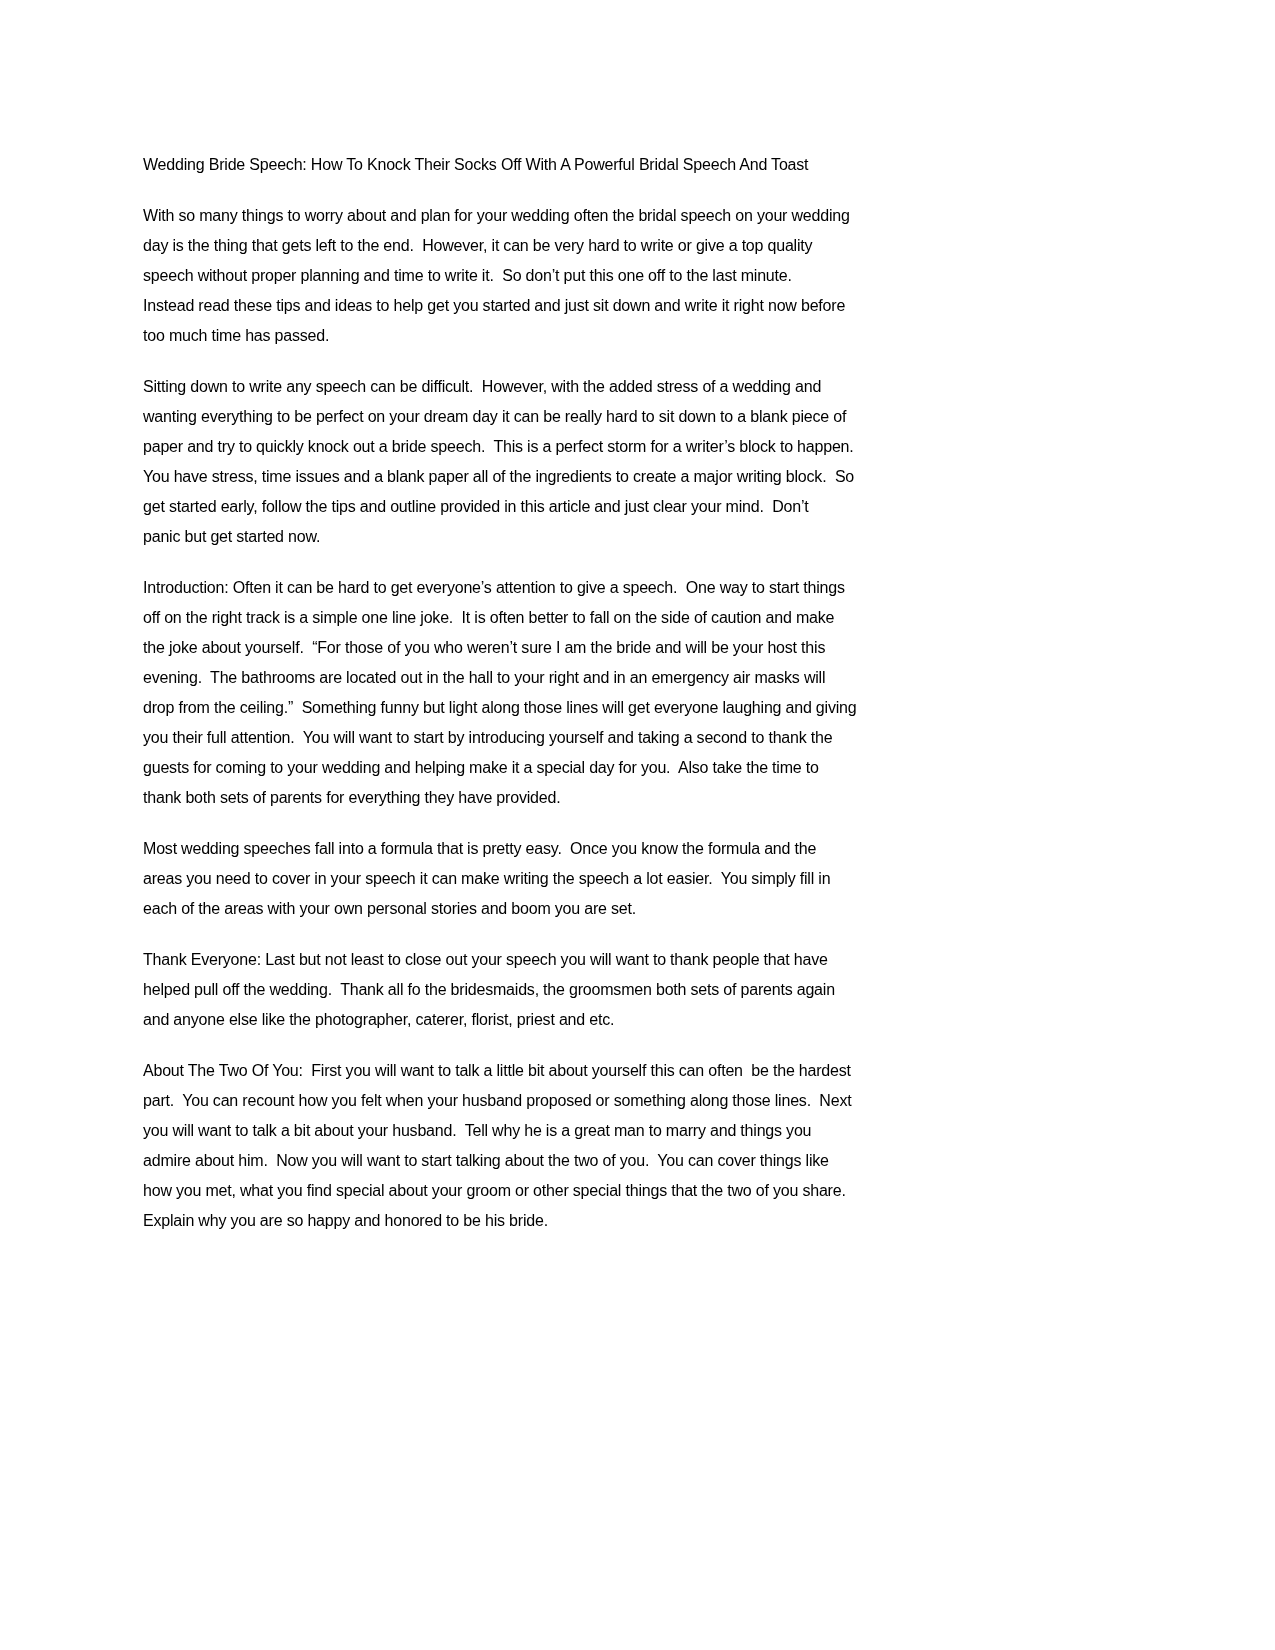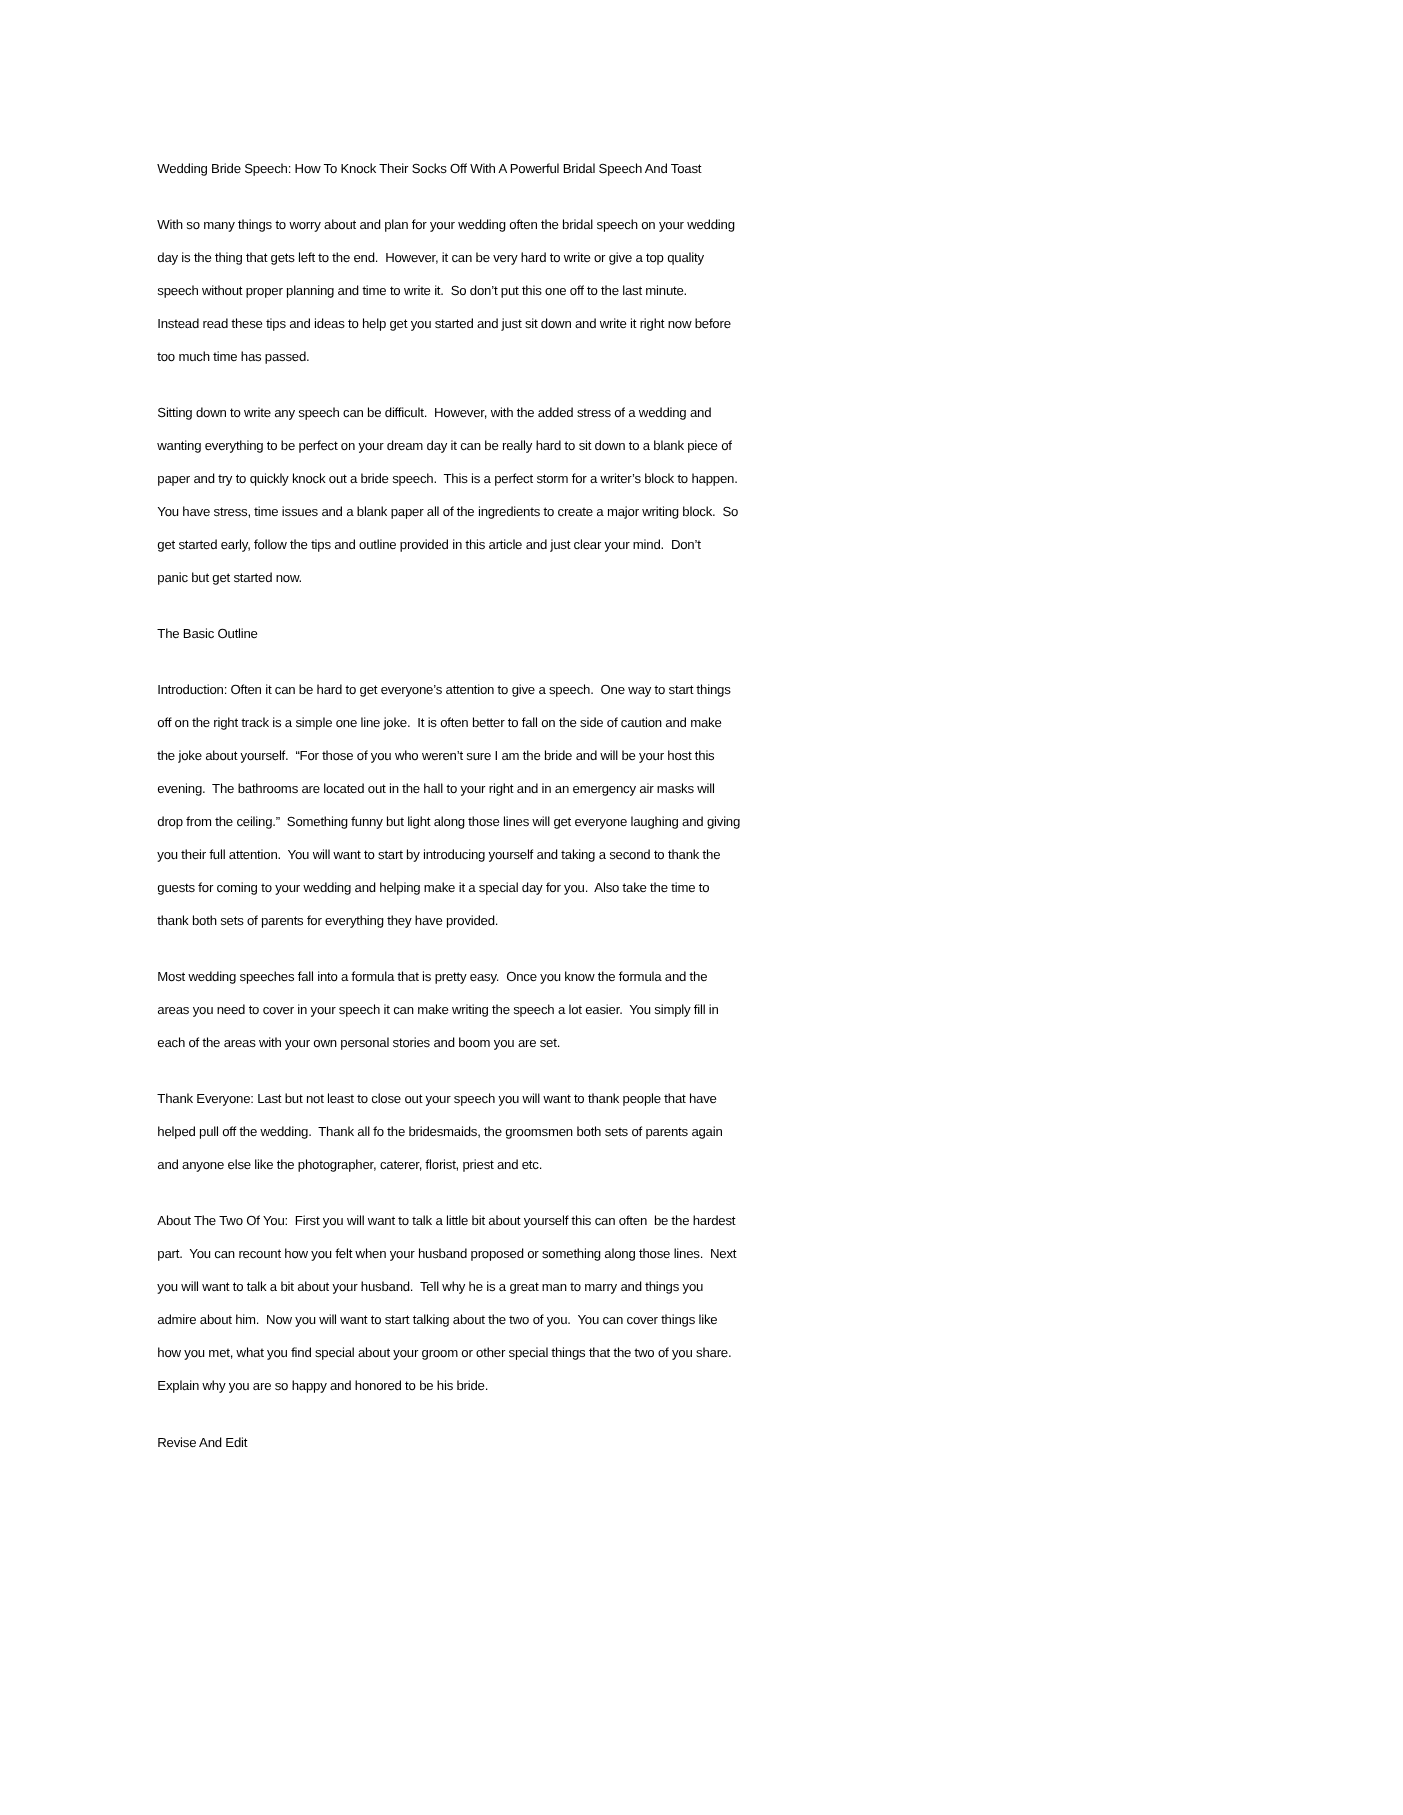--- a/index.html
+++ b/index.html
@@ -15,59 +15,57 @@
     color: #000000;
     overflow: hidden;
   }
   .page {
     position: absolute;
     left: 143px;
     top: 138px;
     width: 1090px;
   }
   .para {
-    font-size: 12px;
+    font-size: 16px;
     line-height: 30px;
     letter-spacing: -0.2px;
-    margin: 0 0 21px 0;
+    margin: 12px 0 21px 0;
     white-space: pre-wrap;
     color: #000000;
   }
 </style>
 </head>
 <body>
 
 <div class="page">
   <p class="para">Wedding Bride Speech: How To Knock Their Socks Off With A Powerful Bridal Speech And Toast</p>
   <p class="para">With so many things to worry about and plan for your wedding often the bridal speech on your wedding
 day is the thing that gets left to the end.  However, it can be very hard to write or give a top quality
 speech without proper planning and time to write it.  So don’t put this one off to the last minute.
 Instead read these tips and ideas to help get you started and just sit down and write it right now before
 too much time has passed.</p>
   <p class="para">Sitting down to write any speech can be difficult.  However, with the added stress of a wedding and
 wanting everything to be perfect on your dream day it can be really hard to sit down to a blank piece of
 paper and try to quickly knock out a bride speech.  This is a perfect storm for a writer’s block to happen.
 You have stress, time issues and a blank paper all of the ingredients to create a major writing block.  So
 get started early, follow the tips and outline provided in this article and just clear your mind.  Don’t
 panic but get started now.</p>
-  <p class="para">The Basic Outline</p>
   <p class="para">Introduction: Often it can be hard to get everyone’s attention to give a speech.  One way to start things
 off on the right track is a simple one line joke.  It is often better to fall on the side of caution and make
 the joke about yourself.  “For those of you who weren’t sure I am the bride and will be your host this
 evening.  The bathrooms are located out in the hall to your right and in an emergency air masks will
 drop from the ceiling.”  Something funny but light along those lines will get everyone laughing and giving
 you their full attention.  You will want to start by introducing yourself and taking a second to thank the
 guests for coming to your wedding and helping make it a special day for you.  Also take the time to
 thank both sets of parents for everything they have provided.</p>
   <p class="para">Most wedding speeches fall into a formula that is pretty easy.  Once you know the formula and the
 areas you need to cover in your speech it can make writing the speech a lot easier.  You simply fill in
 each of the areas with your own personal stories and boom you are set.</p>
   <p class="para">Thank Everyone: Last but not least to close out your speech you will want to thank people that have
 helped pull off the wedding.  Thank all fo the bridesmaids, the groomsmen both sets of parents again
 and anyone else like the photographer, caterer, florist, priest and etc.</p>
   <p class="para">About The Two Of You:  First you will want to talk a little bit about yourself this can often  be the hardest
 part.  You can recount how you felt when your husband proposed or something along those lines.  Next
 you will want to talk a bit about your husband.  Tell why he is a great man to marry and things you
 admire about him.  Now you will want to start talking about the two of you.  You can cover things like
 how you met, what you find special about your groom or other special things that the two of you share.
 Explain why you are so happy and honored to be his bride.</p>
-  <p class="para">Revise And Edit</p>
 </div>
 
 </body></html>

